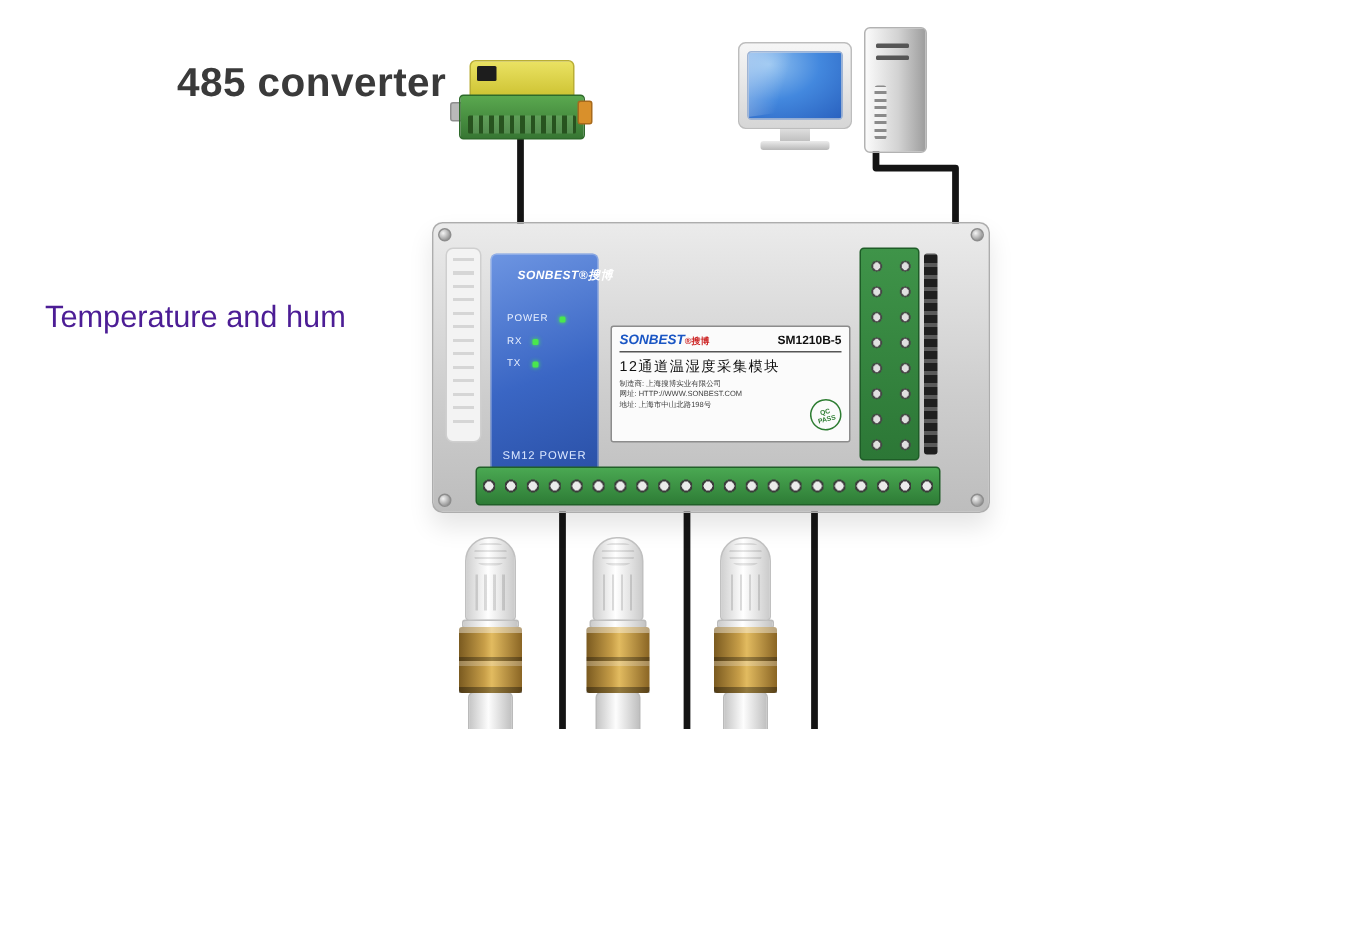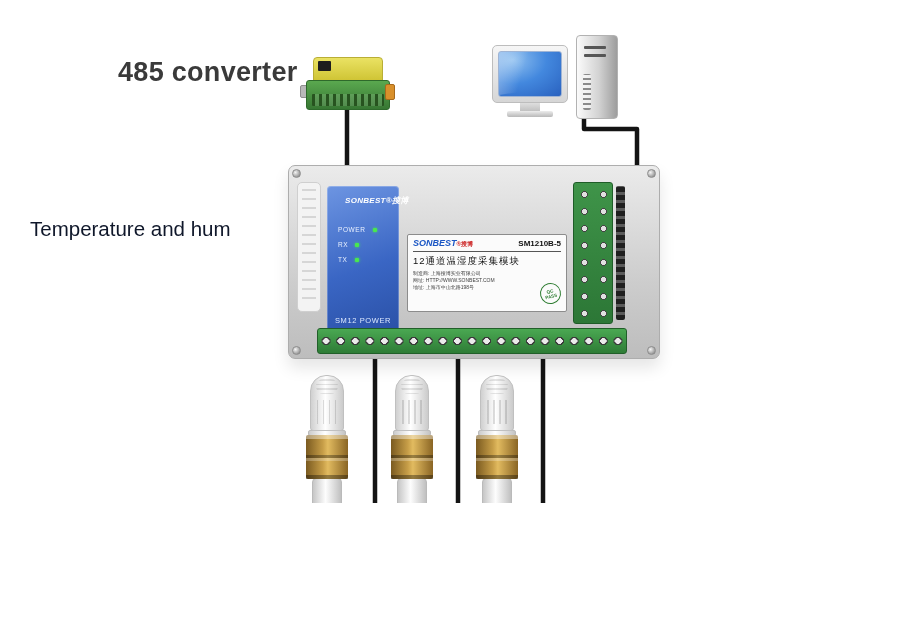--- a/index.html
+++ b/index.html
@@ -1,24 +1,24 @@
 <!DOCTYPE html>
 <html><head>
 <meta charset="utf-8">
 <style>
   * { margin:0; padding:0; box-sizing:border-box; }
   body { background:#ffffff; font-family:"Liberation Sans", sans-serif; }
-  .canvas { position:relative; width:900px; height:486px; background:#ffffff; overflow:hidden;margin-top:17px; }
+  .canvas { position:relative; width:900px; height:486px; background:#ffffff; overflow:hidden; }
 
   
   #cables { position:absolute; left:0; top:0; z-index:1; }
 
   
   .cap485 { position:absolute; left:118px; top:40px; font-size:27px; font-weight:600; color:#3a3a3a; z-index:2; letter-spacing:0.3px; }
-  .capmod { position:absolute; left:30px; top:196px; font-size:20.5px; color:#0f172a; line-height:31px; z-index:2; }
+  .capmod { position:absolute; left:30px; top:196px; font-size:20.5px; color:#4c1d95; line-height:31px; z-index:2; }
 
   
   .converter { position:absolute; left:306px; top:40px; width:84px; height:58px; z-index:2; }
   .conv-top { position:absolute; top:0; left:7px; right:7px; height:26px; background:linear-gradient(180deg,#eae263,#cdc231); border-radius:4px 4px 0 0; border:1px solid #b9ae35; }
   .conv-chip { position:absolute; top:4px; left:12px; width:13px; height:10px; background:#1d1d1d; border-radius:1px; }
   .conv-body { position:absolute; top:23px; left:0; right:0; height:30px; background:linear-gradient(180deg,#5aa84f,#377733); border-radius:3px; border:1px solid #2e6a2b; }
   .conv-pins { position:absolute; bottom:3px; left:5px; right:5px; height:12px; background:repeating-linear-gradient(90deg,#27531f 0 3px, rgba(255,255,255,0.12) 3px 7px); border-radius:1px; }
   .conv-port { position:absolute; right:-5px; top:27px; width:10px; height:16px; background:#d9902b; border-radius:2px; border:1px solid #a86a1c; }
   .conv-plug { position:absolute; left:-6px; top:28px; width:9px; height:13px; background:#b9b9b9; border-radius:2px; border:1px solid #8f8f8f; }
 

